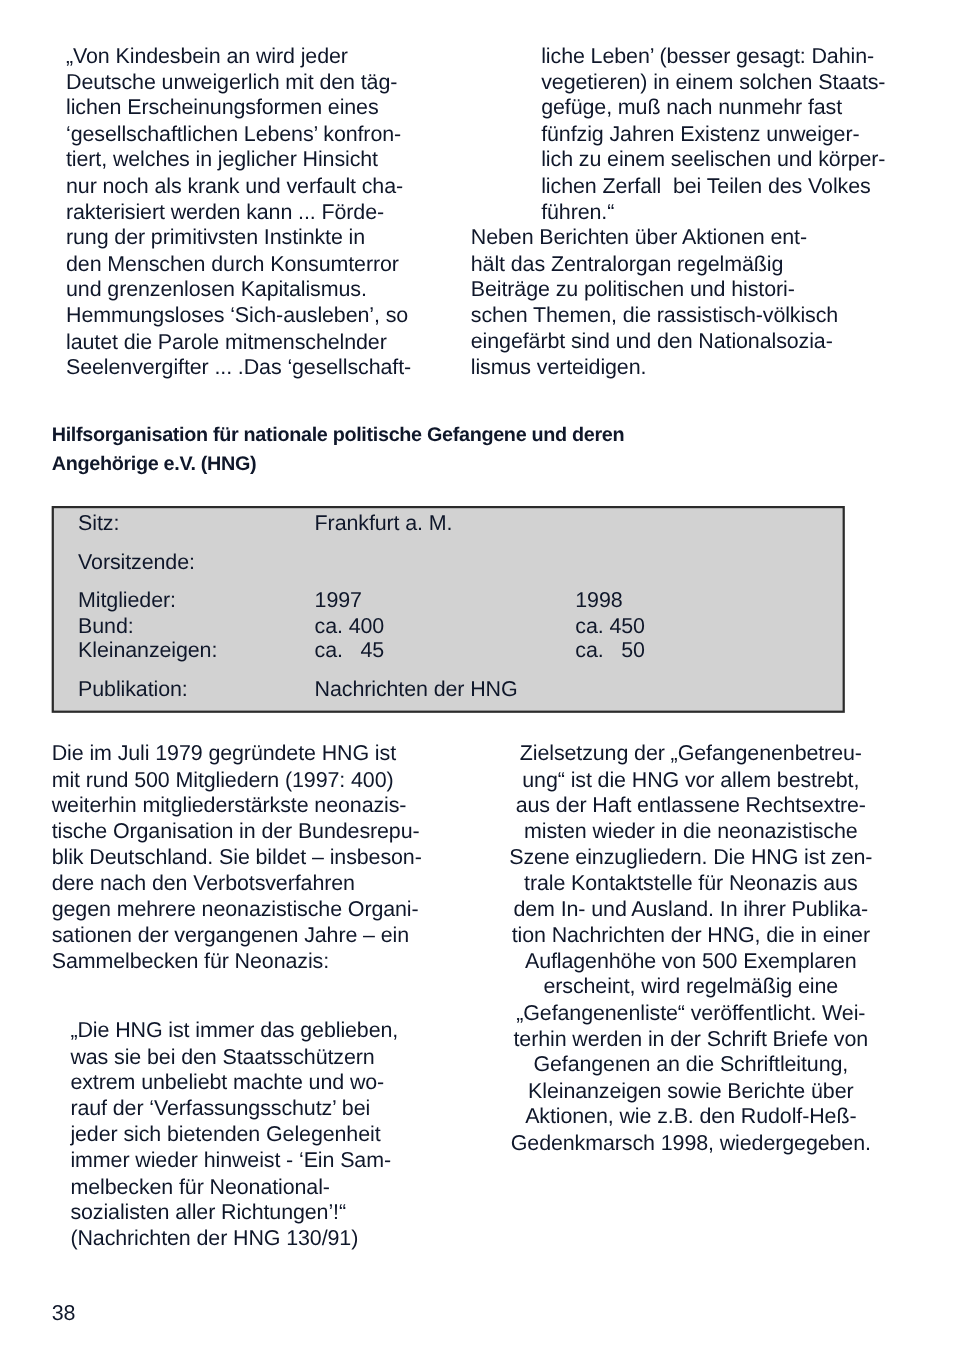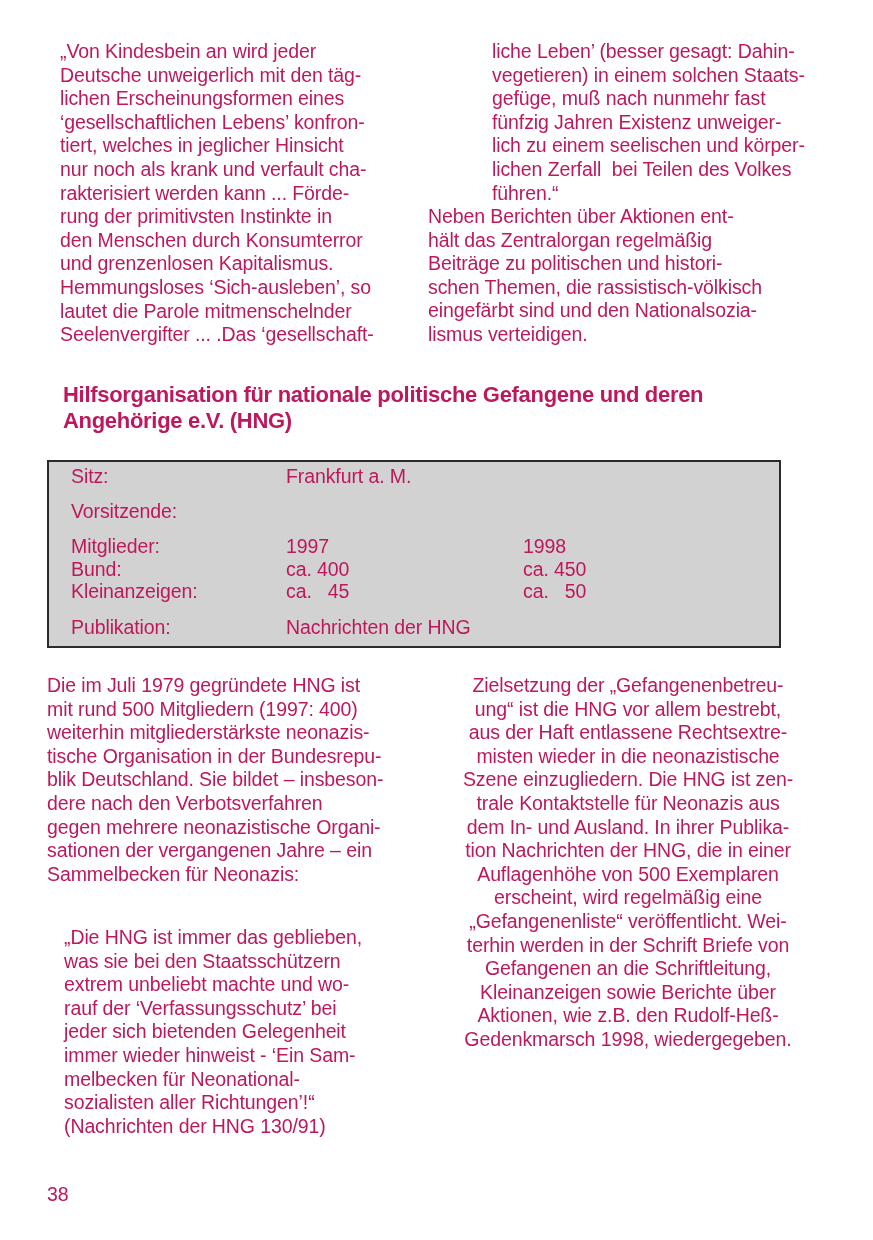--- a/index.html
+++ b/index.html
@@ -1,47 +1,45 @@
 <!DOCTYPE html>
 <html lang="de"><head>
 <meta charset="utf-8">
 <style>
   html,body{margin:0;padding:0;background:#ffffff;}
   .page{
     position:relative;
     width:873px;height:1240px;
     background:#ffffff;
     font-family:"Liberation Sans","DejaVu Sans",sans-serif;
-    color:#be185d;
+    color:#0f172a;
     overflow:hidden;
   }
   .lines{
     position:absolute;
     white-space:pre;
     font-size:19.5px;
     line-height:23.6px;
     letter-spacing:-0.1px;
   }
   #heading{
     position:absolute;
     left:47px;top:382px;
-    font-size:22px;
+    font-size:18px;
     font-weight:bold;
     line-height:26px;
     letter-spacing:-0.3px;
     white-space:pre;
-    margin-left:16px;
   }
   #infobox{
     position:absolute;
     left:47px;top:460px;
     width:717px;height:184px;
     background:#d2d2d2;
     border:2px solid #2b2b2b;
-    padding-left:13px;
   }
   .cell{
     position:absolute;
     font-size:19.5px;
     line-height:23.6px;
     white-space:pre;
     letter-spacing:-0.1px;
   }
   .c1{left:22px}
   .c2{left:237px}

